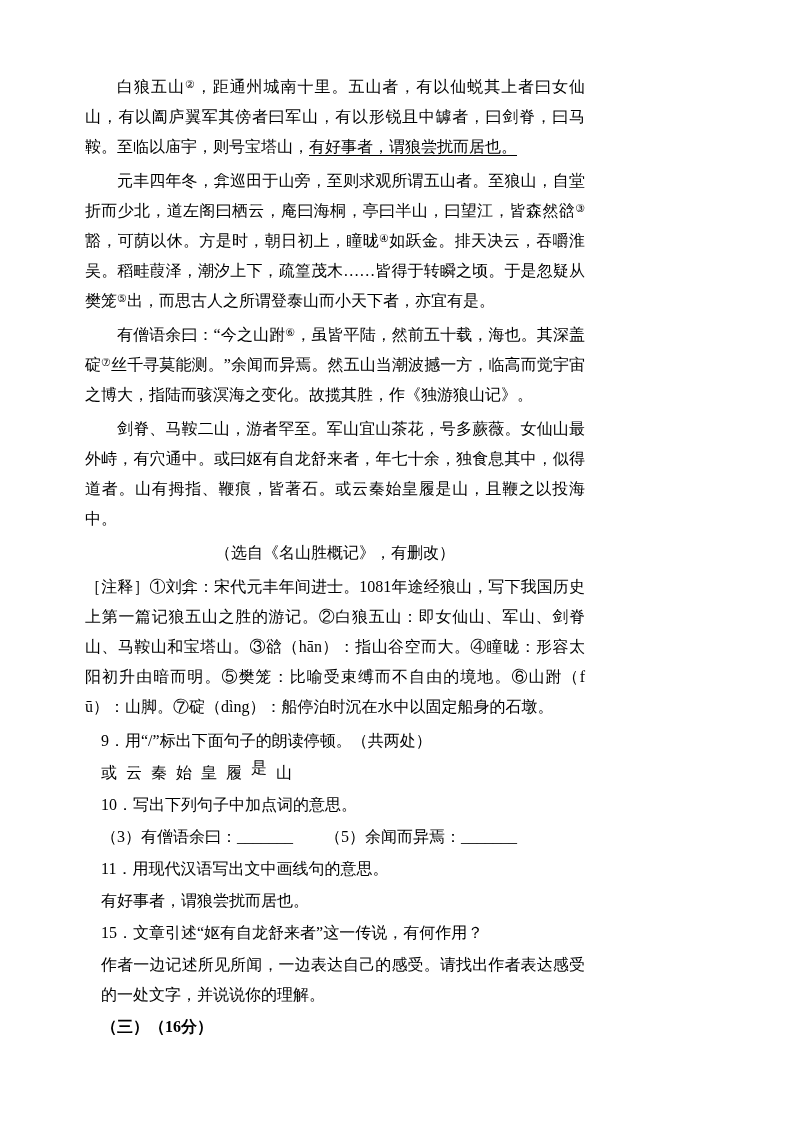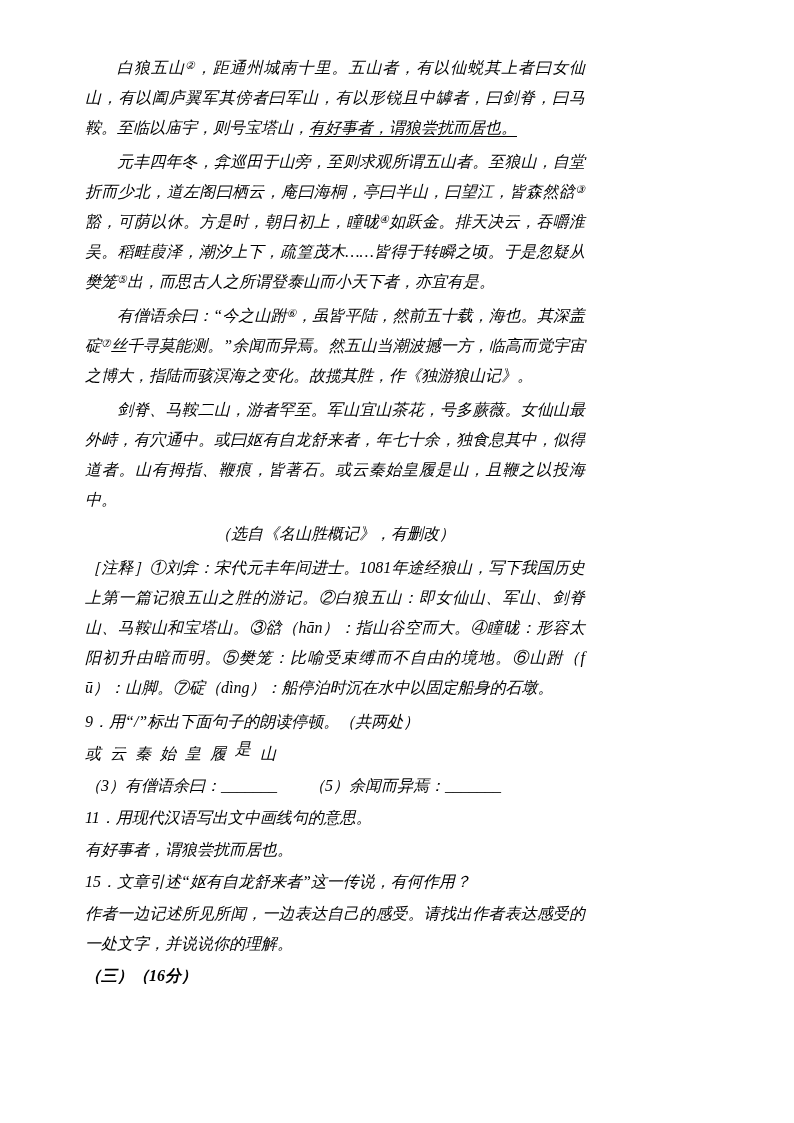--- a/index.html
+++ b/index.html
@@ -12,22 +12,21 @@
     width: 794px;
     height: 1123px;
     overflow: hidden;
     font-family: "Liberation Serif", "DejaVu Serif", serif;
     font-size: 16px;
   }
   .page {
     box-sizing: border-box;
     width: 669px;
     height: 1123px;
-    padding: 53px 84px 0 85px;
-    font-style: italic;
+    padding: 72px 84px 0 85px;
   }
   .article p {
     margin: 0 0 4px 0;
     line-height: 30px;
     text-align: justify;
     text-indent: 2em;
     word-break: break-all;
   }
   .article p.no-indent {
     text-indent: 0;
@@ -39,21 +38,21 @@
   .underlined {
     text-decoration: underline;
     text-underline-offset: 3px;
   }
   sup {
     font-size: 11px;
     line-height: 0;
     vertical-align: 4px;
   }
   .questions p {
-    margin: 0 0 2px 0;
+    margin: 0 0 2px 16px;
     line-height: 30px;
     text-align: justify;
     word-break: break-all;
   }
   .questions p.single {
     text-align: left;
   }
   .spaced-sentence {
     word-spacing: 5px;
   }
@@ -81,20 +80,21 @@
 
     <p class="source-line">（选自《名山胜概记》，有删改）</p>
 
     <p class="no-indent">［注释］①刘弇：宋代元丰年间进士。1081年途经狼山，写下我国历史上第一篇记狼五山之胜的游记。②白狼五山：即女仙山、军山、剑脊山、马鞍山和宝塔山。③谽（hān）：指山谷空而大。④瞳昽：形容太阳初升由暗而明。⑤樊笼：比喻受束缚而不自由的境地。⑥山跗（fū）：山脚。⑦碇（dìng）：船停泊时沉在水中以固定船身的石墩。</p>
   </div>
 
   <div class="questions">
     <p class="single">9．用“/”标出下面句子的朗读停顿。（共两处）</p>
     <p class="single spaced-sentence"><span>或 云 秦 始 皇 履</span><span class="raised"> 是</span><span> 山</span></p>
 
+    <p class="single">10．写出下列句子中加点词的意思。</p>
     <p class="single">（3）有僧语余曰：_______　　（5）余闻而异焉：_______</p>
 
     <p class="single">11．用现代汉语写出文中画线句的意思。</p>
     <p class="single">有好事者，谓狼尝扰而居也。</p>
 
     <p class="single">15．文章引述“妪有自龙舒来者”这一传说，有何作用？</p>
 
     <p>作者一边记述所见所闻，一边表达自己的感受。请找出作者表达感受的一处文字，并说说你的理解。</p>
 
     <p class="single section-footer">（三）（16分）</p>

